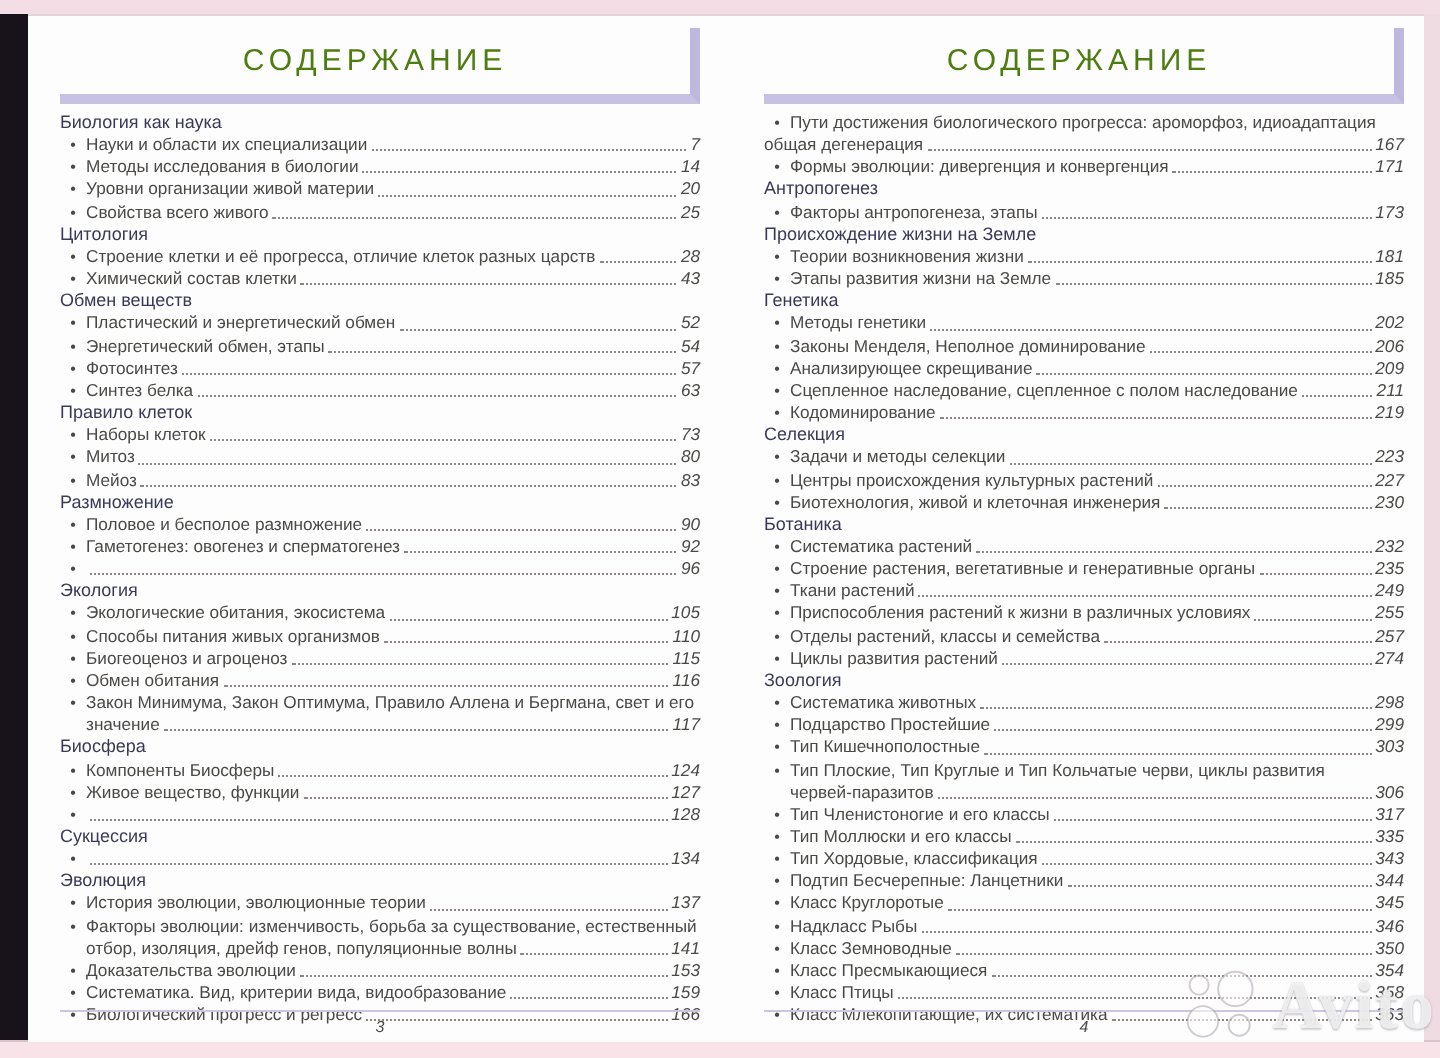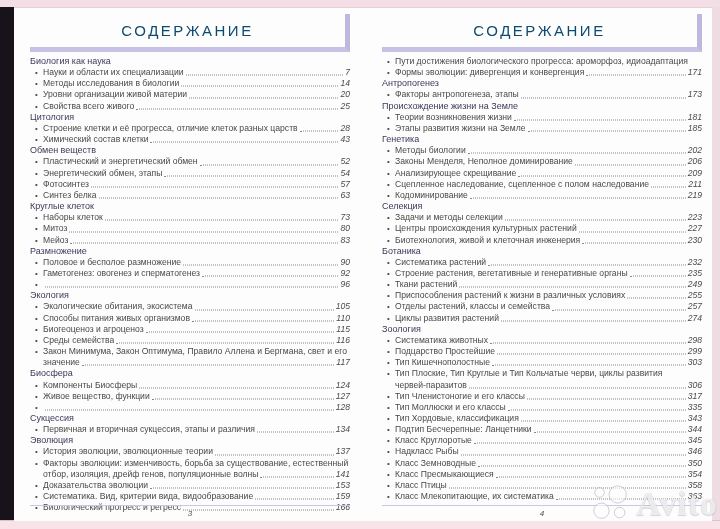--- a/index.html
+++ b/index.html
@@ -20,21 +20,21 @@
   .page{position:relative;flex:1 1 0;}
   .page-left{padding:3px 12px 0 16px;}
   .page-right{padding:3px 10px 0 20px;}
 
   .toc-header{
     height:33px;margin:3px 0 4px 0;
     border-bottom:5px solid #c7c1e3;border-right:5px solid #beb7de;
     display:flex;align-items:center;justify-content:center;
   }
   .toc-title{
-    font-size:15px;letter-spacing:2.5px;color:#0c4a6e;font-weight:400;
+    font-size:15px;letter-spacing:2.5px;color:#4d7c0f;font-weight:400;
   }
 
   .toc-body{--row:11.15px;font-size:8.6px;color:#4b4946;}
   .sec-title{
     font-size:9px;font-weight:normal;color:#3a3a58;
     line-height:var(--row);white-space:nowrap;
   }
   .row{display:flex;align-items:baseline;line-height:var(--row);white-space:nowrap;}
   .bullet{flex:0 0 13px;text-align:center;font-size:8px;}
   .itxt{flex:0 0 auto;overflow:hidden;}
@@ -144,21 +144,21 @@
             <span class="itxt">Фотосинтез</span>
             <span class="dots"></span>
             <span class="pg">57</span>
           </div>
           <div class="row">
             <span class="bullet">•</span>
             <span class="itxt">Синтез белка</span>
             <span class="dots"></span>
             <span class="pg">63</span>
           </div>
-          <div class="sec-title">Круглые клеток</div>
+          <div class="sec-title">Правило клеток</div>
           <div class="row">
             <span class="bullet">•</span>
             <span class="itxt">Наборы клеток</span>
             <span class="dots"></span>
             <span class="pg">73</span>
           </div>
           <div class="row">
             <span class="bullet">•</span>
             <span class="itxt">Митоз</span>
             <span class="dots"></span>
@@ -202,21 +202,21 @@
             <span class="pg">110</span>
           </div>
           <div class="row">
             <span class="bullet">•</span>
             <span class="itxt">Биогеоценоз и агроценоз</span>
             <span class="dots"></span>
             <span class="pg">115</span>
           </div>
           <div class="row">
             <span class="bullet">•</span>
-            <span class="itxt">Среды семейства</span>
+            <span class="itxt">Обмен обитания</span>
             <span class="dots"></span>
             <span class="pg">116</span>
           </div>
           <div class="row">
             <span class="bullet">•</span>
             <span class="itxt">Закон Минимума, Закон Оптимума, Правило Аллена и Бергмана, свет и его</span>
           </div>
           <div class="row">
             <span class="itxt cont">значение</span>
             <span class="dots"></span>
@@ -236,21 +236,20 @@
             <span class="pg">127</span>
           </div>
           <div class="row">
             <span class="bullet">•</span>
             <span class="dots"></span>
             <span class="pg">128</span>
           </div>
           <div class="sec-title">Сукцессия</div>
           <div class="row">
             <span class="bullet">•</span>
-            <span class="itxt">Первичная и вторичная сукцессия, этапы и различия</span>
             <span class="dots"></span>
             <span class="pg">134</span>
           </div>
           <div class="sec-title">Эволюция</div>
           <div class="row">
             <span class="bullet">•</span>
             <span class="itxt">История эволюции, эволюционные теории</span>
             <span class="dots"></span>
             <span class="pg">137</span>
           </div>
@@ -290,20 +289,25 @@
     <div class="page page-right">
       <div class="toc-header">
         <span class="toc-title">СОДЕРЖАНИЕ</span>
       </div>
       <div class="toc-body" id="right-body">
           <div class="row">
             <span class="bullet">•</span>
             <span class="itxt">Пути достижения биологического прогресса: ароморфоз, идиоадаптация</span>
           </div>
           <div class="row">
+            <span class="itxt flush">общая дегенерация</span>
+            <span class="dots"></span>
+            <span class="pg">167</span>
+          </div>
+          <div class="row">
             <span class="bullet">•</span>
             <span class="itxt">Формы эволюции: дивергенция и конвергенция</span>
             <span class="dots"></span>
             <span class="pg">171</span>
           </div>
           <div class="sec-title">Антропогенез</div>
           <div class="row">
             <span class="bullet">•</span>
             <span class="itxt">Факторы антропогенеза, этапы</span>
             <span class="dots"></span>
@@ -318,21 +322,21 @@
           </div>
           <div class="row">
             <span class="bullet">•</span>
             <span class="itxt">Этапы развития жизни на Земле</span>
             <span class="dots"></span>
             <span class="pg">185</span>
           </div>
           <div class="sec-title">Генетика</div>
           <div class="row">
             <span class="bullet">•</span>
-            <span class="itxt">Методы биологии</span>
+            <span class="itxt">Методы генетики</span>
             <span class="dots"></span>
             <span class="pg">202</span>
           </div>
           <div class="row">
             <span class="bullet">•</span>
             <span class="itxt">Законы Менделя, Неполное доминирование</span>
             <span class="dots"></span>
             <span class="pg">206</span>
           </div>
           <div class="row">

